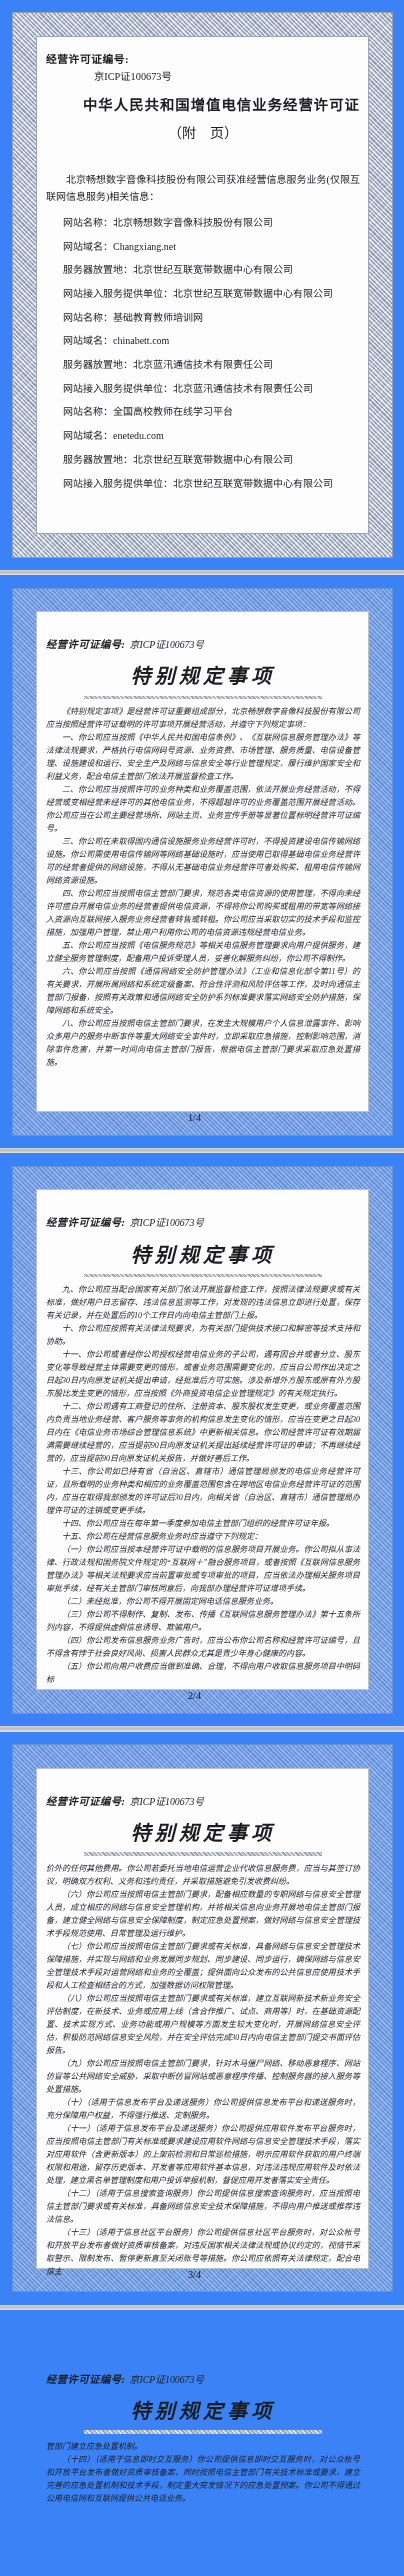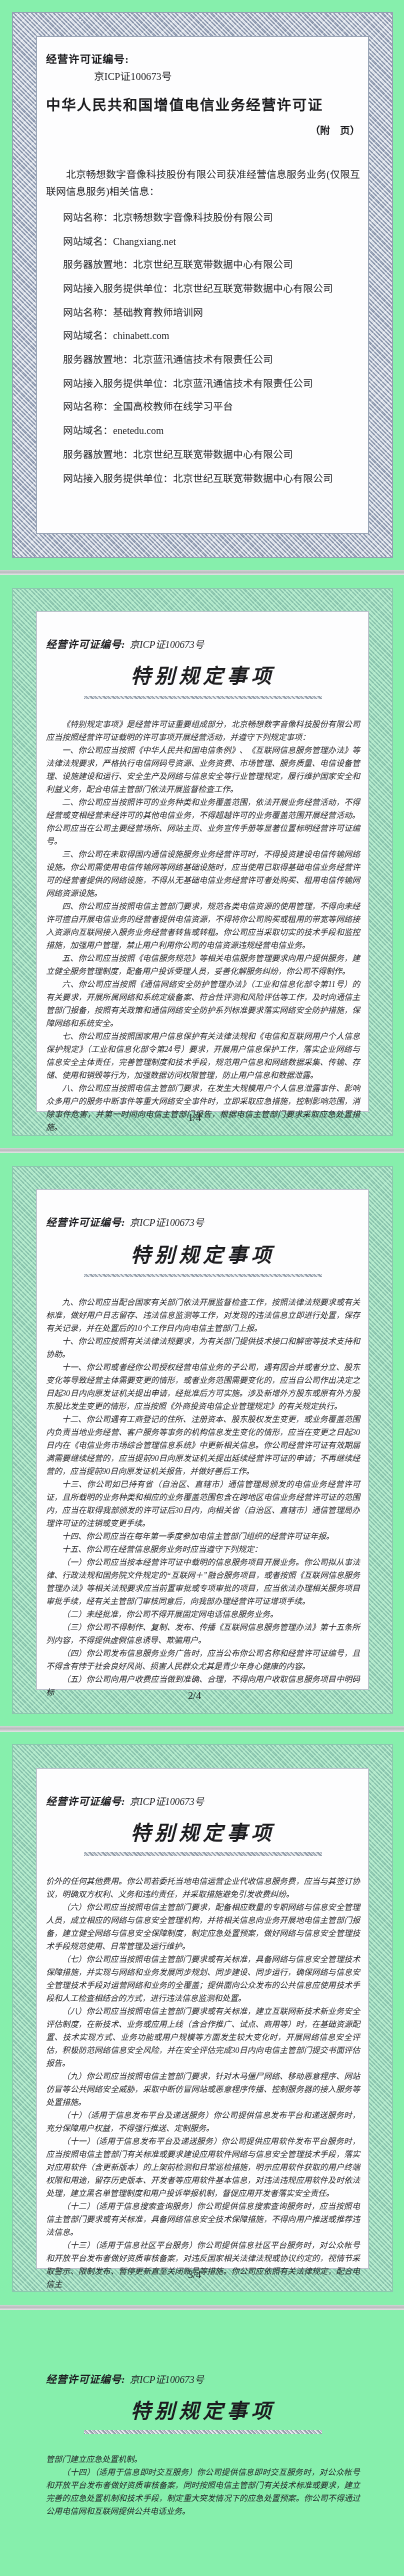--- a/index.html
+++ b/index.html
@@ -1,18 +1,18 @@
 <!DOCTYPE html>
 <html lang="zh-CN" style="font-size:8.2px"><head>
 <meta charset="utf-8">
 <style>
   html,body{margin:0;padding:0;background:#e9eaeb;}
   body{width:405px;font-family:"Liberation Serif","DejaVu Serif",serif;color:#1d1d20;}
 
-  .sheet{position:relative;width:405px;background:#86efac;overflow:hidden;}
+  .sheet{position:relative;width:405px;background:#3b82f6;overflow:hidden;}
   .sheet.cover{height:570px;}
   .sheet.sp{height:573px;}
   .sheet.last{height:564px;}
 
   .gap{height:5.2px;background:linear-gradient(180deg,#d2d4d5 0%,#b9bbbd 45%,#e4e5e7 100%);}
 
   
   .band{position:absolute;inset:12.4px;border:0.5px solid #95a0b3;
     background:
       repeating-linear-gradient(45deg, rgba(118,131,155,.45) 0 1.5px, rgba(236,239,244,.75) 1.5px 3.1px),
@@ -21,34 +21,34 @@
   .sheet.faint .band{opacity:.5;}
   .sheet.faint .inner{border-color:#bcc2cc;}
 
   .content{position:absolute;left:46px;right:45px;top:50px;z-index:3;}
   .sp .content,.last .content{top:61px;font-style:italic;}
 
   
   .lic-row{white-space:nowrap;}
   .lic-label{font-size:10.8px;font-weight:bold;letter-spacing:0.5px;}
   .lic-num-cover{font-size:10.3px;margin:2.1px 0 0 48px;}
-  .cover-title{margin:10.3px 0 0;text-align:left;font-size:14.4px;font-weight:bold;letter-spacing:1px;}
-  .cover-sub{margin:7.2px 0 0;text-align:right;font-size:10px;font-weight:bold;}
+  .cover-title{margin:10.3px 0 0;text-align:right;font-size:14.4px;font-weight:bold;letter-spacing:1px;}
+  .cover-sub{margin:7.2px 0 0;text-align:center;font-size:14px;font-weight:normal;}
   .cover-intro{margin:29px 0 0;font-size:10px;line-height:1.72;text-align:justify;text-indent:2em;}
   .info-list{margin-top:10px;}
   .info-line{font-size:10px;line-height:1.55;margin:0 0 8.2px;text-indent:1.7em;text-align:justify;}
 
   
   .prov-header{font-size:10.3px;}
   .prov-header .lbl{font-weight:bold;letter-spacing:0.5px;}
   .prov-header .num{font-size:9.8px;margin-left:4.1px;}
   .prov-title{margin:9.3px 0 6.2px;text-align:center;font-size:20px;font-weight:bold;letter-spacing:4.1px;}
   .wavy{height:3.6px;width:76%;margin:0 auto;
     background:repeating-linear-gradient(45deg,#97a1ad 0 1px,#e5e8eb 1px 2.1px,#b7bec7 2.1px 3.1px);}
-  .prov-body{margin-top:19px;font-size:8px;line-height:13px;text-align:justify;}
+  .prov-body{margin-top:6px;font-size:8px;line-height:13px;text-align:justify;}
   .prov-para{margin:0;text-indent:2em;}
   .prov-para.cont{text-indent:0;}
   .page-num{position:absolute;left:0;right:16px;bottom:25px;text-align:center;font-size:10.3px;z-index:3;}
 </style>
 </head>
 <body>
 
 <section class="sheet cover">
   <div class="band"></div>
   <div class="inner"></div>
@@ -89,21 +89,20 @@
     <h2 class="prov-title">特别规定事项</h2>
     <div class="wavy"></div>
     <div class="prov-body">
         <p class="prov-para">《特别规定事项》是经营许可证重要组成部分，北京畅想数字音像科技股份有限公司应当按照经营许可证载明的许可事项开展经营活动，并遵守下列规定事项：</p>
         <p class="prov-para">一、你公司应当按照《中华人民共和国电信条例》、《互联网信息服务管理办法》等法律法规要求，严格执行电信网码号资源、业务资费、市场管理、服务质量、电信设备管理、设施建设和运行、安全生产及网络与信息安全等行业管理规定，履行维护国家安全和利益义务，配合电信主管部门依法开展监督检查工作。</p>
         <p class="prov-para">二、你公司应当按照许可的业务种类和业务覆盖范围，依法开展业务经营活动，不得经营或变相经营未经许可的其他电信业务，不得超越许可的业务覆盖范围开展经营活动。你公司应当在公司主要经营场所、网站主页、业务宣传手册等显著位置标明经营许可证编号。</p>
         <p class="prov-para">三、你公司在未取得国内通信设施服务业务经营许可时，不得投资建设电信传输网络设施。你公司需使用电信传输网等网络基础设施时，应当使用已取得基础电信业务经营许可的经营者提供的网络设施，不得从无基础电信业务经营许可者处购买、租用电信传输网网络资源设施。</p>
         <p class="prov-para">四、你公司应当按照电信主管部门要求，规范各类电信资源的使用管理，不得向未经许可擅自开展电信业务的经营者提供电信资源，不得将你公司购买或租用的带宽等网络接入资源向互联网接入服务业务经营者转售或转租。你公司应当采取切实的技术手段和监控措施，加强用户管理，禁止用户利用你公司的电信资源违规经营电信业务。</p>
         <p class="prov-para">五、你公司应当按照《电信服务规范》等相关电信服务管理要求向用户提供服务，建立健全服务管理制度，配备用户投诉受理人员，妥善化解服务纠纷，你公司不得制作。</p>
         <p class="prov-para">六、你公司应当按照《通信网络安全防护管理办法》（工业和信息化部令第11号）的有关要求，开展所属网络和系统定级备案、符合性评测和风险评估等工作，及时向通信主管部门报备，按照有关政策和通信网络安全防护系列标准要求落实网络安全防护措施，保障网络和系统安全。</p>
-        <p class="prov-para">七、你公司应当按照国家用户信息保护有关法律法规和《电信和互联网用户个人信息保护规定》（工业和信息化部令第24号）要求，开展用户信息保护工作，落实企业网络与信息安全主体责任，完善管理制度和技术手段，规范用户信息和网络数据采集、传输、存储、使用和销毁等行为，加强数据访问权限管理，防止用户信息和数据泄露。</p>
         <p class="prov-para">八、你公司应当按照电信主管部门要求，在发生大规模用户个人信息泄露事件、影响众多用户的服务中断事件等重大网络安全事件时，立即采取应急措施，控制影响范围，消除事件危害，并第一时间向电信主管部门报告，根据电信主管部门要求采取应急处置措施。</p>
       </div>
   </div>
   <div class="page-num">1/4</div>
 </section>
 
 <div class="gap"></div>
 
 <section class="sheet sp faint">
   <div class="band"></div>
@@ -139,21 +138,21 @@
   <div class="inner"></div>
   <div class="content">
     <div class="prov-header">
       <span class="lbl">经营许可证编号:</span><span class="num">京ICP证100673号</span>
     </div>
     <h2 class="prov-title">特别规定事项</h2>
     <div class="wavy"></div>
     <div class="prov-body">
         <p class="prov-para cont">价外的任何其他费用。你公司若委托当地电信运营企业代收信息服务费，应当与其签订协议，明确双方权利、义务和违约责任，并采取措施避免引发收费纠纷。</p>
         <p class="prov-para">（六）你公司应当按照电信主管部门要求，配备相应数量的专职网络与信息安全管理人员，成立相应的网络与信息安全管理机构，并将相关信息向业务开展地电信主管部门报备，建立健全网络与信息安全保障制度，制定应急处置预案，做好网络与信息安全管理技术手段规范使用、日常管理及运行维护。</p>
-        <p class="prov-para">（七）你公司应当按照电信主管部门要求或有关标准，具备网络与信息安全管理技术保障措施，并实现与网络和业务发展同步规划、同步建设、同步运行，确保网络与信息安全管理技术手段对运营网络和业务的全覆盖；提供面向公众发布的公共信息应使用技术手段和人工检查相结合的方式，进行违法信息监测和处置。</p>
+        <p class="prov-para">（七）你公司应当按照电信主管部门要求或有关标准，具备网络与信息安全管理技术保障措施，并实现与网络和业务发展同步规划、同步建设、同步运行，确保网络与信息安全管理技术手段对运营网络和业务的全覆盖；提供面向公众发布的公共信息应使用技术手段和人工检查相结合的方式，加强数据访问权限管理。</p>
         <p class="prov-para">（八）你公司应当按照电信主管部门要求或有关标准，建立互联网新技术新业务安全评估制度，在新技术、业务或应用上线（含合作推广、试点、商用等）时，在基础资源配置、技术实现方式、业务功能或用户规模等方面发生较大变化时，开展网络信息安全评估，积极防范网络信息安全风险，并在安全评估完成30日内向电信主管部门提交书面评估报告。</p>
         <p class="prov-para">（九）你公司应当按照电信主管部门要求，针对木马僵尸网络、移动恶意程序、网站仿冒等公共网络安全威胁，采取中断仿冒网站或恶意程序传播、控制服务器的接入服务等处置措施。</p>
         <p class="prov-para">（十）（适用于信息发布平台及递送服务）你公司提供信息发布平台和递送服务时，充分保障用户权益，不得强行推送、定制服务。</p>
         <p class="prov-para">（十一）（适用于信息发布平台及递送服务）你公司提供应用软件发布平台服务时，应当按照电信主管部门有关标准或要求建设应用软件网络与信息安全管理技术手段，落实对应用软件（含更新版本）的上架前检测和日常巡检措施，明示应用软件获取的用户终端权限和用途，留存历史版本、开发者等应用软件基本信息，对违法违规应用软件及时依法处理，建立黑名单管理制度和用户投诉举报机制，督促应用开发者落实安全责任。</p>
         <p class="prov-para">（十二）（适用于信息搜索查询服务）你公司提供信息搜索查询服务时，应当按照电信主管部门要求或有关标准，具备网络信息安全技术保障措施，不得向用户推送或推荐违法信息。</p>
         <p class="prov-para">（十三）（适用于信息社区平台服务）你公司提供信息社区平台服务时，对公众帐号和开放平台发布者做好资质审核备案，对违反国家相关法律法规或协议约定的，视情节采取警示、限制发布、暂停更新直至关闭账号等措施。你公司应依照有关法律规定，配合电信主</p>
       </div>
   </div>
   <div class="page-num">3/4</div>
 </section>

